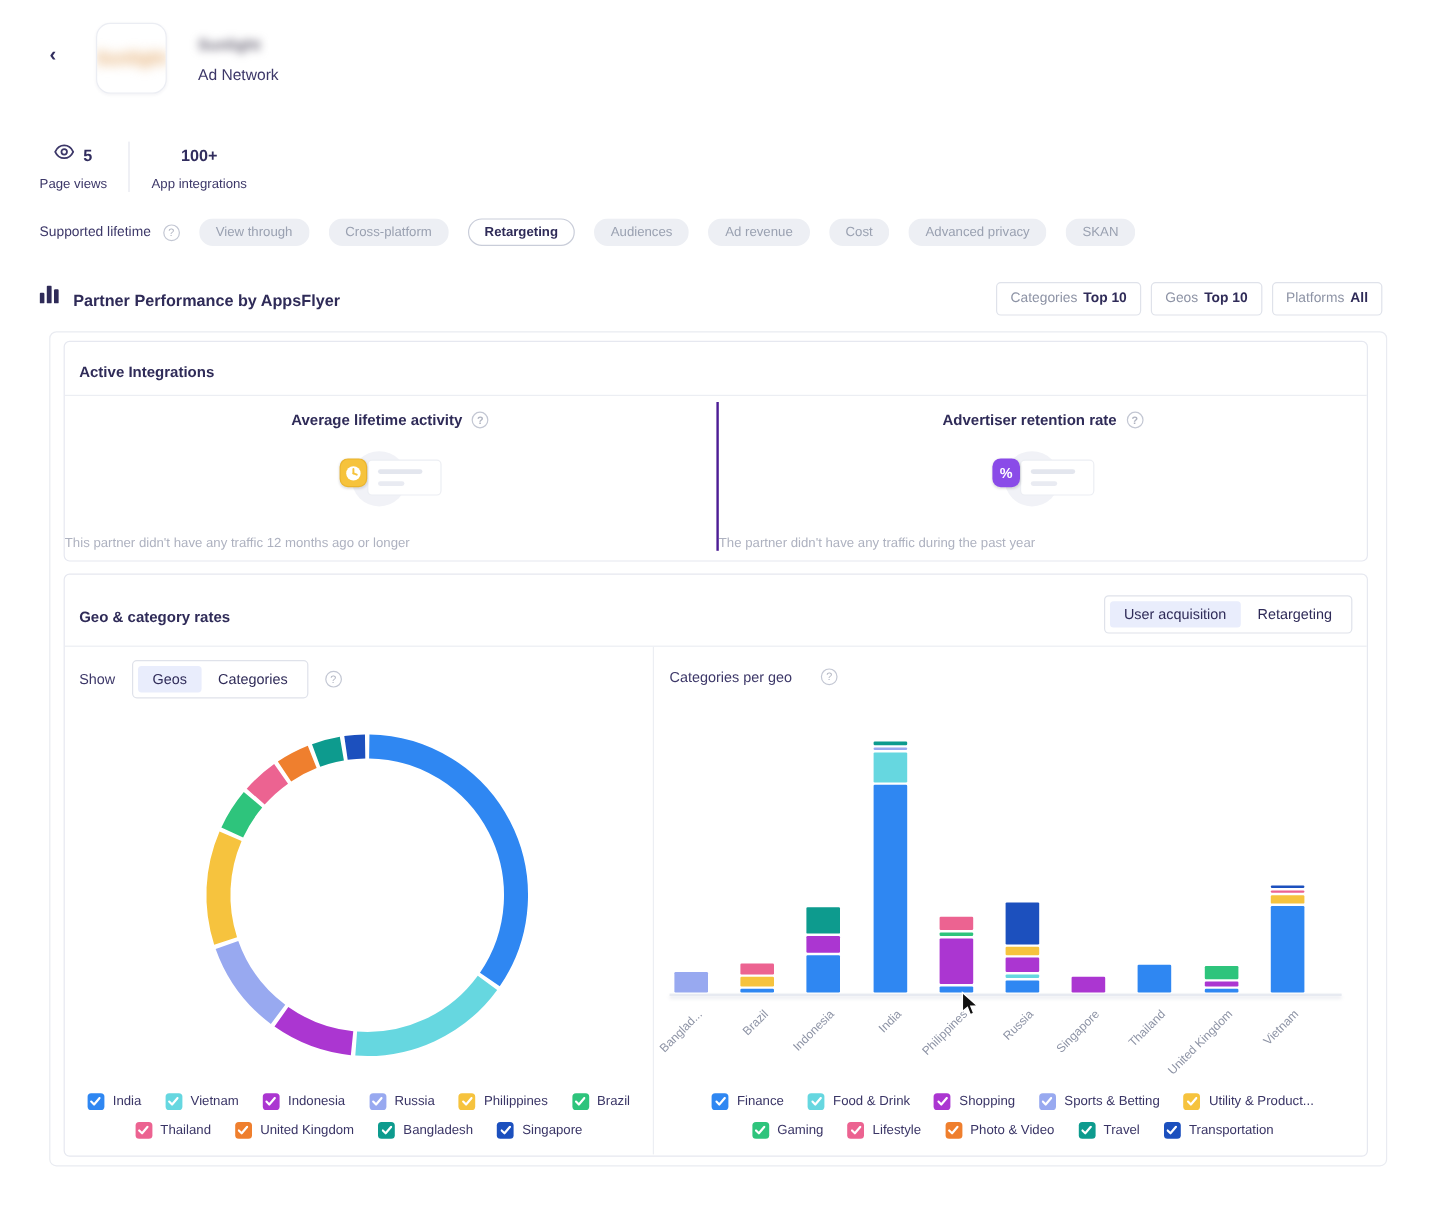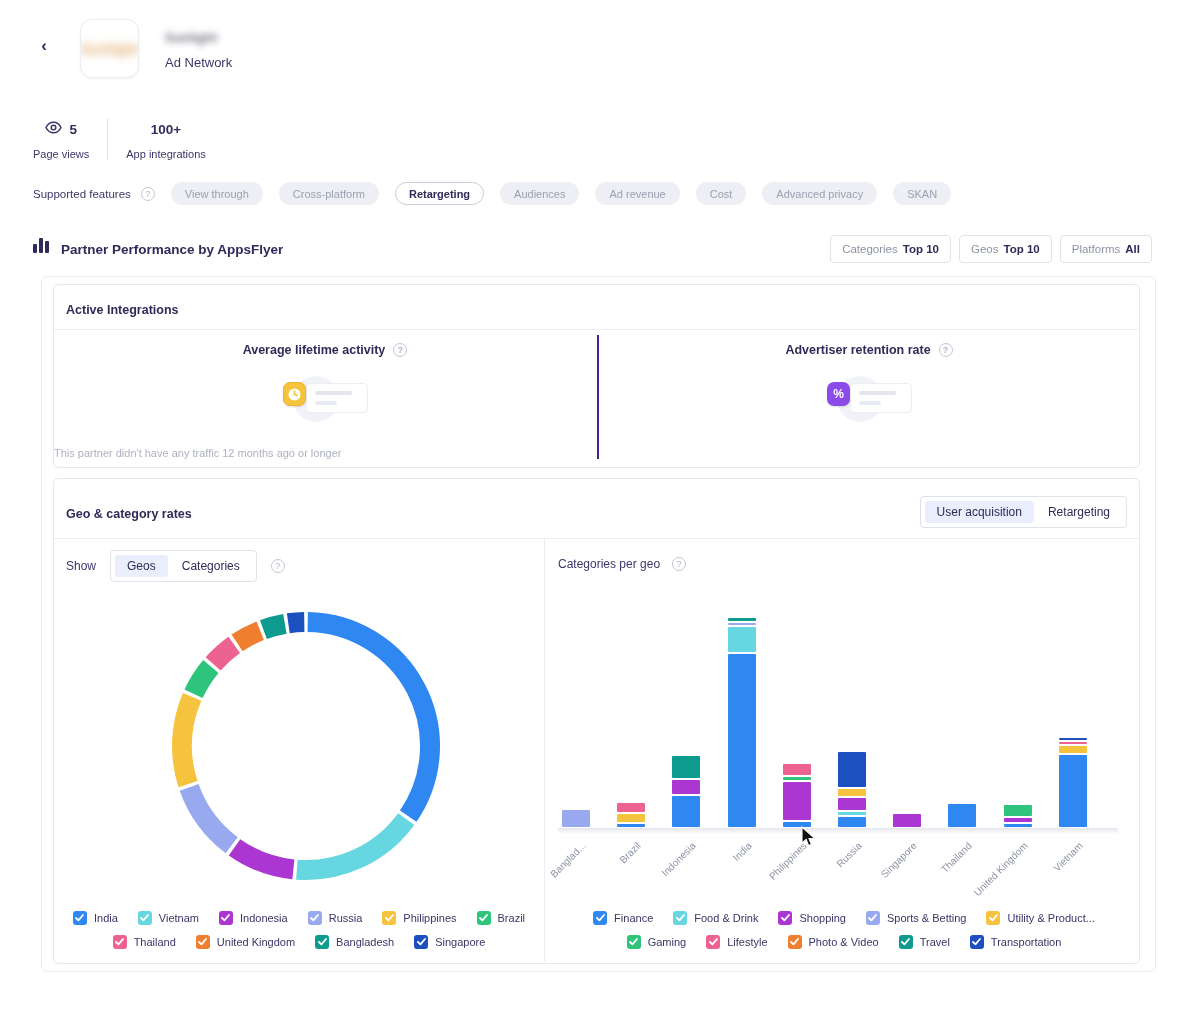--- a/index.html
+++ b/index.html
@@ -71,21 +71,21 @@
   #geo-title { position:absolute; left:12px; top:28px; }
   .toggle { display:flex; background:#fff; border:1px solid #dfe2ea; border-radius:4px; padding:4px; gap:2px; }
   .toggle .opt { padding:4px 12px; font-size:12px; font-weight:normal; color:#2f2b58; border-radius:3px; cursor:pointer; white-space:nowrap; }
   .toggle .opt.sel { background:#e9edfc; }
   #mode-toggle { position:absolute; right:12px; top:17px; }
   #geo-hr { top:59px; }
   #pane-div { position:absolute; left:490px; top:60px; bottom:1px; width:1px; background:#eceef3; }
 
   .show-row { position:absolute; left:12px; top:71px; display:flex; align-items:center; gap:14px; }
   .show-label { font-size:12px; color:#3c3768; }
-  #cpg-row { position:absolute; left:504px; top:78px; display:flex; align-items:center; gap:12px; }
+  #cpg-row { position:absolute; left:504px; top:78px; display:flex; align-items:center; gap:24px; }
   #cpg-title { font-size:12px; color:#3c3768; }
 
   
   #donut { position:absolute; left:114px; top:129px; cursor:pointer; }
 
   
   #plot { position:absolute; left:504px; top:120px; width:570px; height:230px; }
   #axis { position:absolute; left:0; right:10px; top:229px; height:2px; background:#e7eaf1; box-shadow:0 2px 3px rgba(120,130,160,.18); }
   .bar-col { position:absolute; bottom:2px; width:28px; display:flex; flex-direction:column-reverse; gap:2px; cursor:pointer; }
   .seg { width:100%; border-radius:1px; box-shadow:0 0 0 1px rgba(255,255,255,.85); }
@@ -132,21 +132,21 @@
     <div class="stat-div"></div>
     <div class="stat">
       <div class="stat-top">
         <span class="stat-val">100+</span>
       </div>
       <div class="stat-label">App integrations</div>
     </div>
   </div>
 
   <div class="features">
-    <span class="features-label">Supported features</span>
+    <span class="features-label">Supported lifetime</span>
     <span class="help">?</span>
     <span id="features-chips" style="display:flex;gap:16px;">
         <span class="chip">View through</span>
         <span class="chip">Cross-platform</span>
         <span class="chip active">Retargeting</span>
         <span class="chip">Audiences</span>
         <span class="chip">Ad revenue</span>
         <span class="chip">Cost</span>
         <span class="chip">Advanced privacy</span>
         <span class="chip">SKAN</span>
@@ -212,20 +212,21 @@
         <span class="help">?</span>
       </div>
       <div class="illus">
         <div class="blob"></div>
         <div class="skel">
             <div class="l1"></div>
             <div class="l2"></div>
           </div>
         <div class="mini-icon percent" style="background:#8a4be8;">%</div>
       </div>
+      <div class="panel-msg">The partner didn't have any traffic during the past year</div>
     </div>
   </div>
 
   <div class="card" id="geo-card">
     <div class="card-title" id="geo-title">Geo &amp; category rates</div>
     <div class="toggle" id="mode-toggle">
         <div class="opt sel">User acquisition</div>
         <div class="opt">Retargeting</div>
       </div>
     <div class="hr" id="geo-hr"></div>

